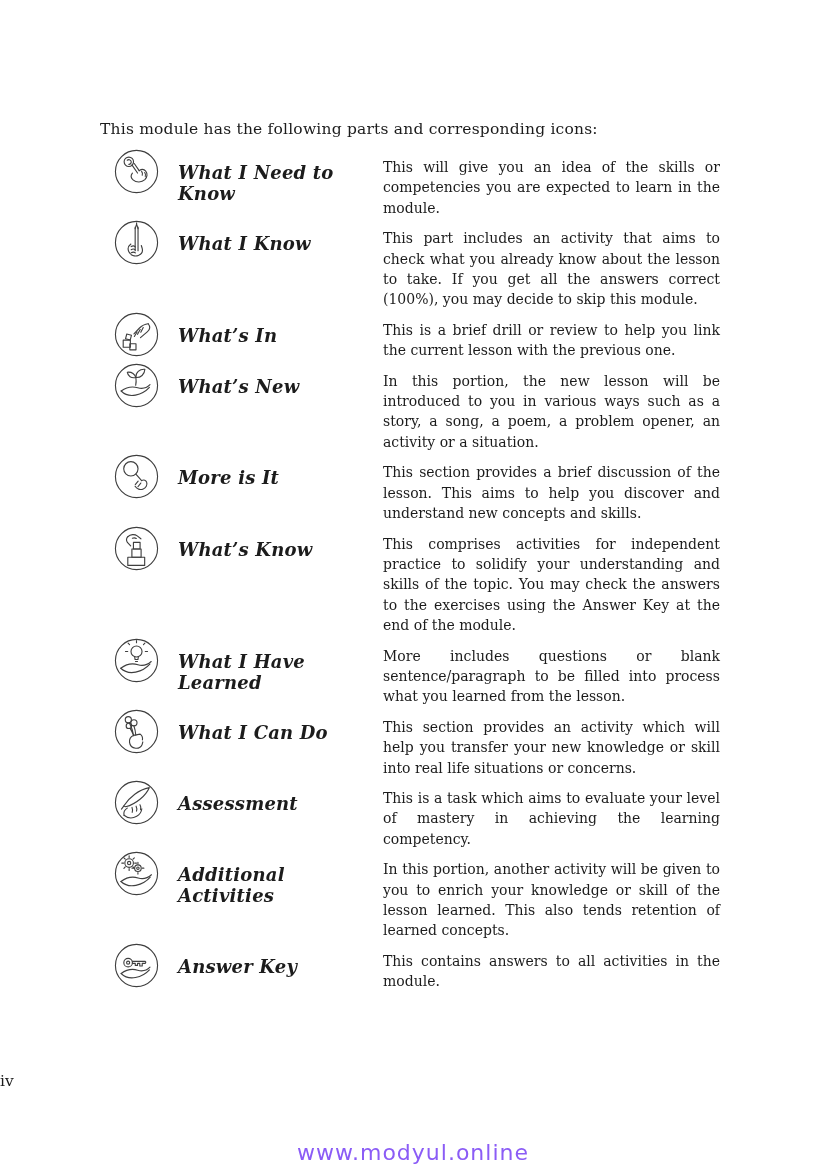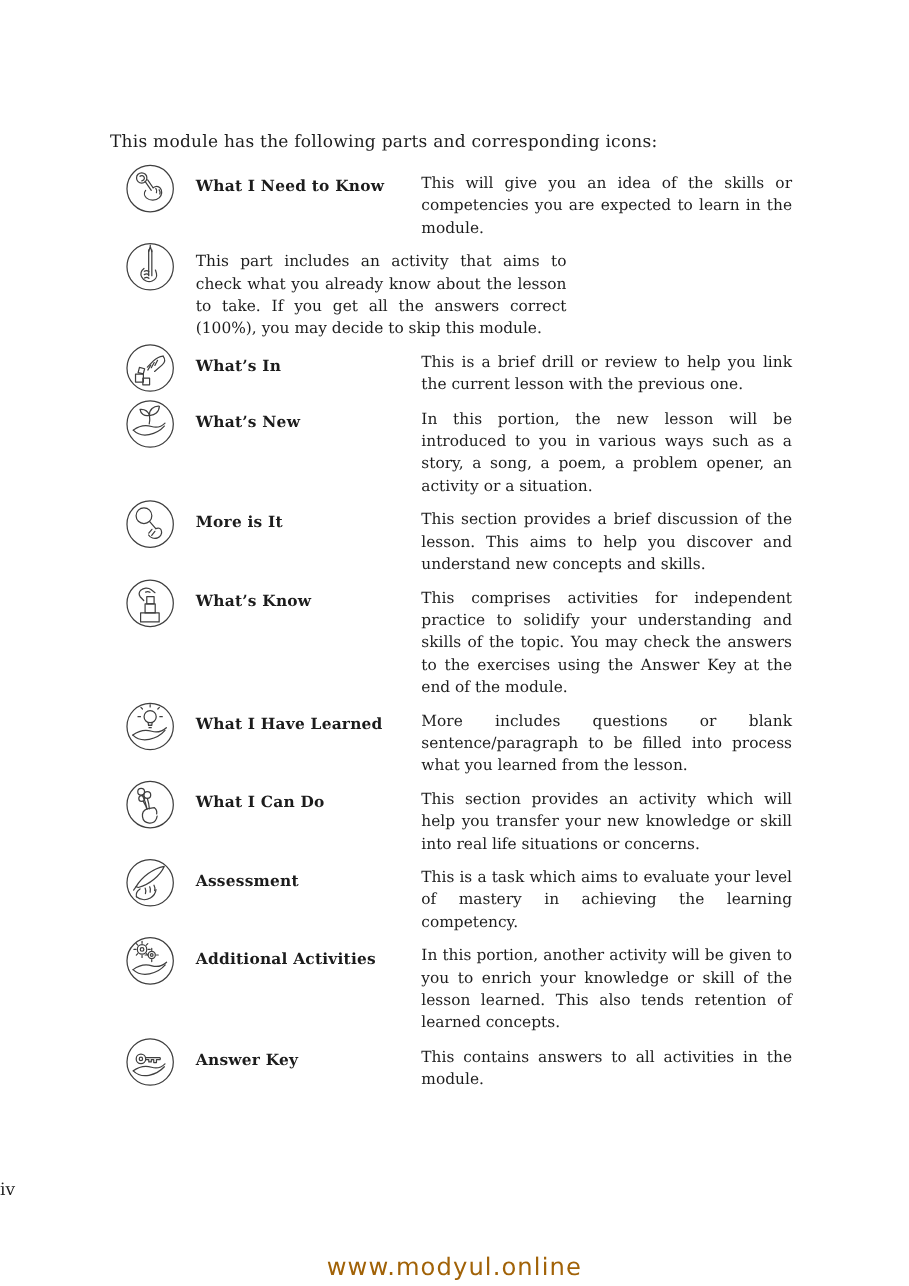--- a/index.html
+++ b/index.html
@@ -6,27 +6,27 @@
   .page{position:relative;width:826px;height:1169px;background:#ffffff;overflow:hidden;
         font-family:"DejaVu Serif","Liberation Serif",serif;color:#1c1c1c;margin-top:20px;}
   .content{position:absolute;left:100px;top:100px;width:622px;}
   .intro{font-size:15.5px;letter-spacing:0.2px;margin:0 0 19px 0;}
   .rows{display:block;}
   .row{display:flex;align-items:flex-start;margin-bottom:10px;}
   .icon-cell{flex:0 0 78px;box-sizing:border-box;padding-left:14px;}
   .icon-cell svg{display:block;width:45px;height:45px;margin-top:-8px;}
   .icon-cell svg *{fill:none;stroke:#3f3f3f;stroke-width:1.1;stroke-linecap:round;stroke-linejoin:round;}
   .label-cell{flex:0 0 205px;box-sizing:border-box;padding-top:5px;
-              font-weight:bold;font-size:14px;letter-spacing:0.2px;}
+              font-weight:bold;font-style:italic;font-size:18px;letter-spacing:0.2px;}
   .desc-cell{flex:0 0 337px;font-size:14px;line-height:20.4px;text-align:justify;}
   .desc-cell p{margin:0;}
   .page-number{position:absolute;top:1052px;left:0;width:826px;text-align:left;font-size:15.5px;}
   .watermark{position:absolute;top:1120px;left:0;width:826px;text-align:center;
              font-family:"DejaVu Sans","Liberation Sans",sans-serif;font-size:22px;
-             color:#a16207;letter-spacing:1px;}
+             color:#8b5cf6;letter-spacing:1px;}
 </style>
 </head>
 <body>
 
 <div class="page">
   <div class="content">
     <p class="intro">This module has the following parts and corresponding icons:</p>
 
     <div class="rows">
 
@@ -51,20 +51,21 @@
       <div class="row">
         <div class="icon-cell">
           <svg viewBox="0 0 44 44">
             <circle cx="22" cy="22" r="20.6"></circle>
             <path d="M20.7 7 V30 M23.5 7 V30"></path>
             <path d="M20.7 8.5 L22.1 4 L23.5 8.5 M22.1 4 V2.8"></path>
             <path d="M16.5 23.5 c-2.4 1.8 -3.3 4.8 -2 7.6 c1.6 3.4 5.8 4.9 9.3 3.6 c2.9 -1.1 4.5 -3.9 3.8 -6.8 l-0.9 -3"></path>
             <path d="M16.8 26 q2.2 -1.4 4 0.2 M16.8 29 q2.2 -1.4 4 0.2 M16.9 32 q2.2 -1.4 4 0.2"></path>
           </svg>
         </div>
+        <div class="label-cell">What I Know</div>
         <div class="desc-cell">
             <p>This part includes an activity that aims to check what you already know about the lesson to take. If you get all the answers correct (100%), you may decide to skip this module.</p>
           </div>
       </div>
 
       <div class="row">
         <div class="icon-cell">
           <svg viewBox="0 0 44 44">
             <circle cx="22" cy="22" r="20.6"></circle>
             <rect x="9" y="27.5" width="7" height="7"></rect>

